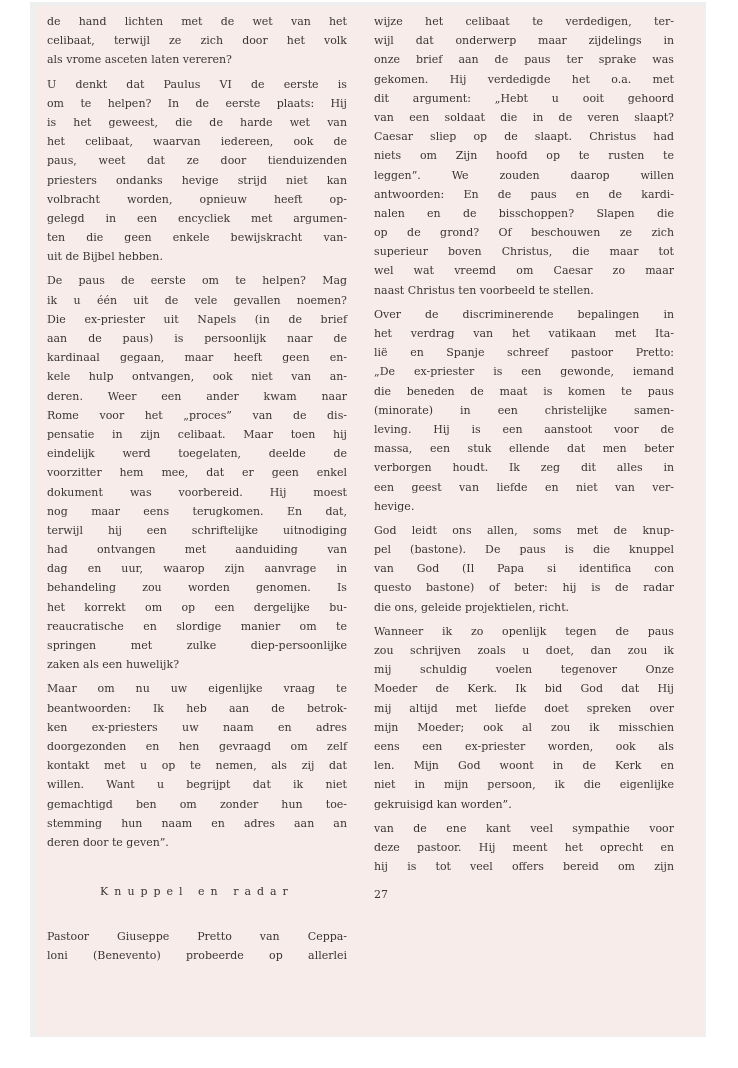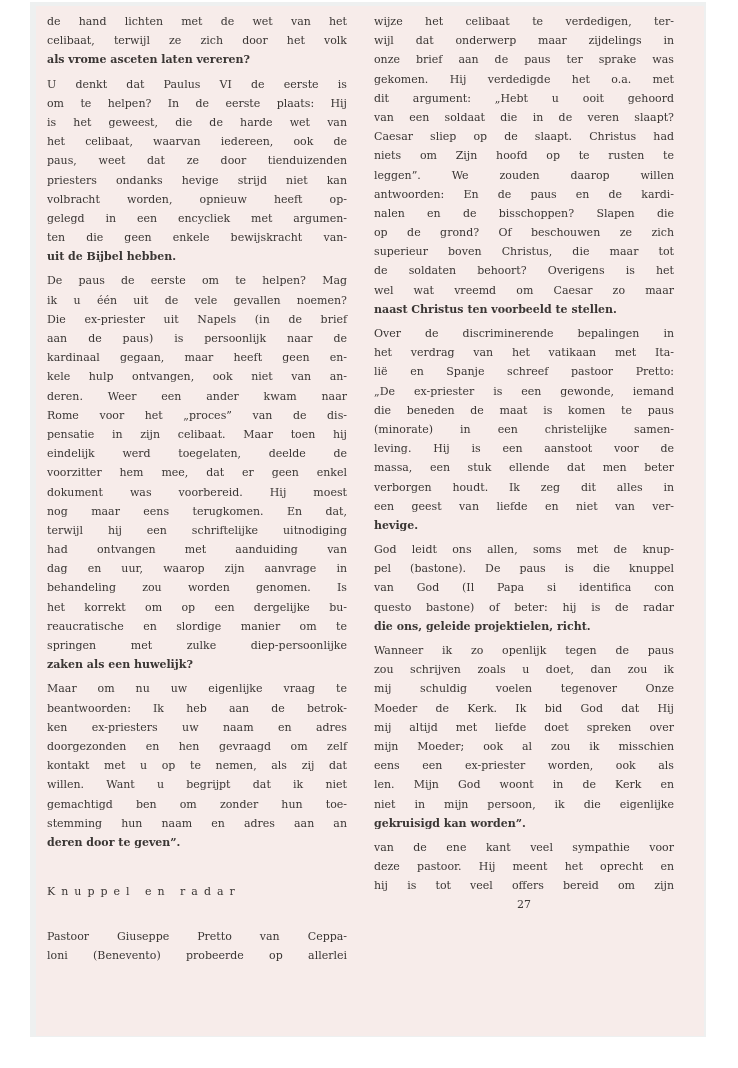--- a/index.html
+++ b/index.html
@@ -13,27 +13,27 @@
       background:#f7ecea;
     }
     .col {
       position:absolute; top:12px; width:300px;
       font-family:"DejaVu Serif", "Liberation Serif", serif;
       font-size:11px; line-height:19.2px; color:#3a3634;
     }
     .col.left { left:47px; }
     .col.right { left:374px; }
     .line { display:block; white-space:nowrap; text-align:justify; text-align-last:justify; height:19.2px; }
-    .line.last { text-align-last:left;font-weight:bold; }
+    .line.last { text-align-last:left; }
     .gap { height:5px; }
     .heading {
-      display:block; letter-spacing:6px; height:19.2px;
+      display:block; text-align:center; letter-spacing:6px; height:19.2px;
       margin-top:30px; margin-bottom:26px;
     }
-    .pagenum { display:block; text-align:center; height:19.2px; }
+    .pagenum { display:block; text-align:left; height:19.2px;margin-top:9px; }
   </style>
 </head>
 <body>
 
 <div class="scan-border"></div>
 <div class="page"></div>
 
 <div class="col left" id="left-col">
     <div>
       <span class="line">de hand lichten met de wet van het</span>
@@ -103,21 +103,20 @@
       <span class="line">gekomen. Hij verdedigde het o.a. met</span>
       <span class="line">dit argument: „Hebt u ooit gehoord</span>
       <span class="line">van een soldaat die in de veren slaapt?</span>
       <span class="line">Caesar sliep op de slaapt. Christus had</span>
       <span class="line">niets om Zijn hoofd op te rusten te</span>
       <span class="line">leggen”. We zouden daarop willen</span>
       <span class="line">antwoorden: En de paus en de kardi-</span>
       <span class="line">nalen en de bisschoppen? Slapen die</span>
       <span class="line">op de grond? Of beschouwen ze zich</span>
       <span class="line">superieur boven Christus, die maar tot</span>
-      <span class="line">de soldaten behoort? Overigens is het</span>
       <span class="line">wel wat vreemd om Caesar zo maar</span>
       <span class="line last">naast Christus ten voorbeeld te stellen.</span>
     </div>
     <div class="gap"></div>
     <div>
       <span class="line">Over de discriminerende bepalingen in</span>
       <span class="line">het verdrag van het vatikaan met Ita-</span>
       <span class="line">lië en Spanje schreef pastoor Pretto:</span>
       <span class="line">„De ex-priester is een gewonde, iemand</span>
       <span class="line">die beneden de maat is komen te paus</span>

